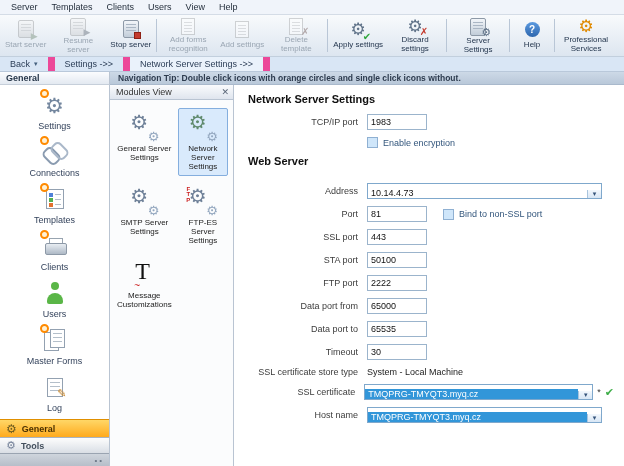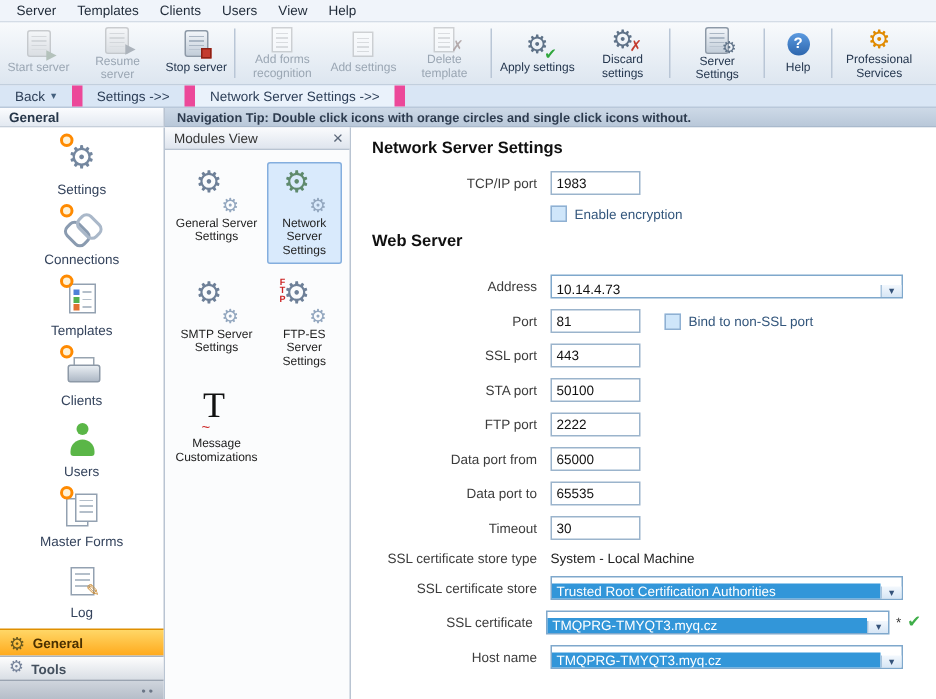--- a/index.html
+++ b/index.html
@@ -392,27 +392,20 @@
     <div class="frow">
       <span class="flabel">Timeout</span>
       <input class="tin w60" value="30" style="">
     </div>
 
     <div class="frow">
       <span class="flabel">SSL certificate store type</span>
       <span class="statictext">System - Local Machine</span>
     </div>
 
-    <div class="frow">
-      <span class="flabel">SSL certificate store</span>
-      <div class="combo w235 selblue">
-        <span class="combo-val">Trusted Root Certification Authorities</span>
-        <span class="combo-arrow">▾</span>
-      </div>
-    </div>
 
     <div class="frow">
       <span class="flabel">SSL certificate</span>
       <div class="combo w235 selblue">
         <span class="combo-val">TMQPRG-TMYQT3.myq.cz</span>
         <span class="combo-arrow">▾</span>
       </div>
       <span class="suffix">*</span>
       <span class="certok">✔</span>
     </div>

